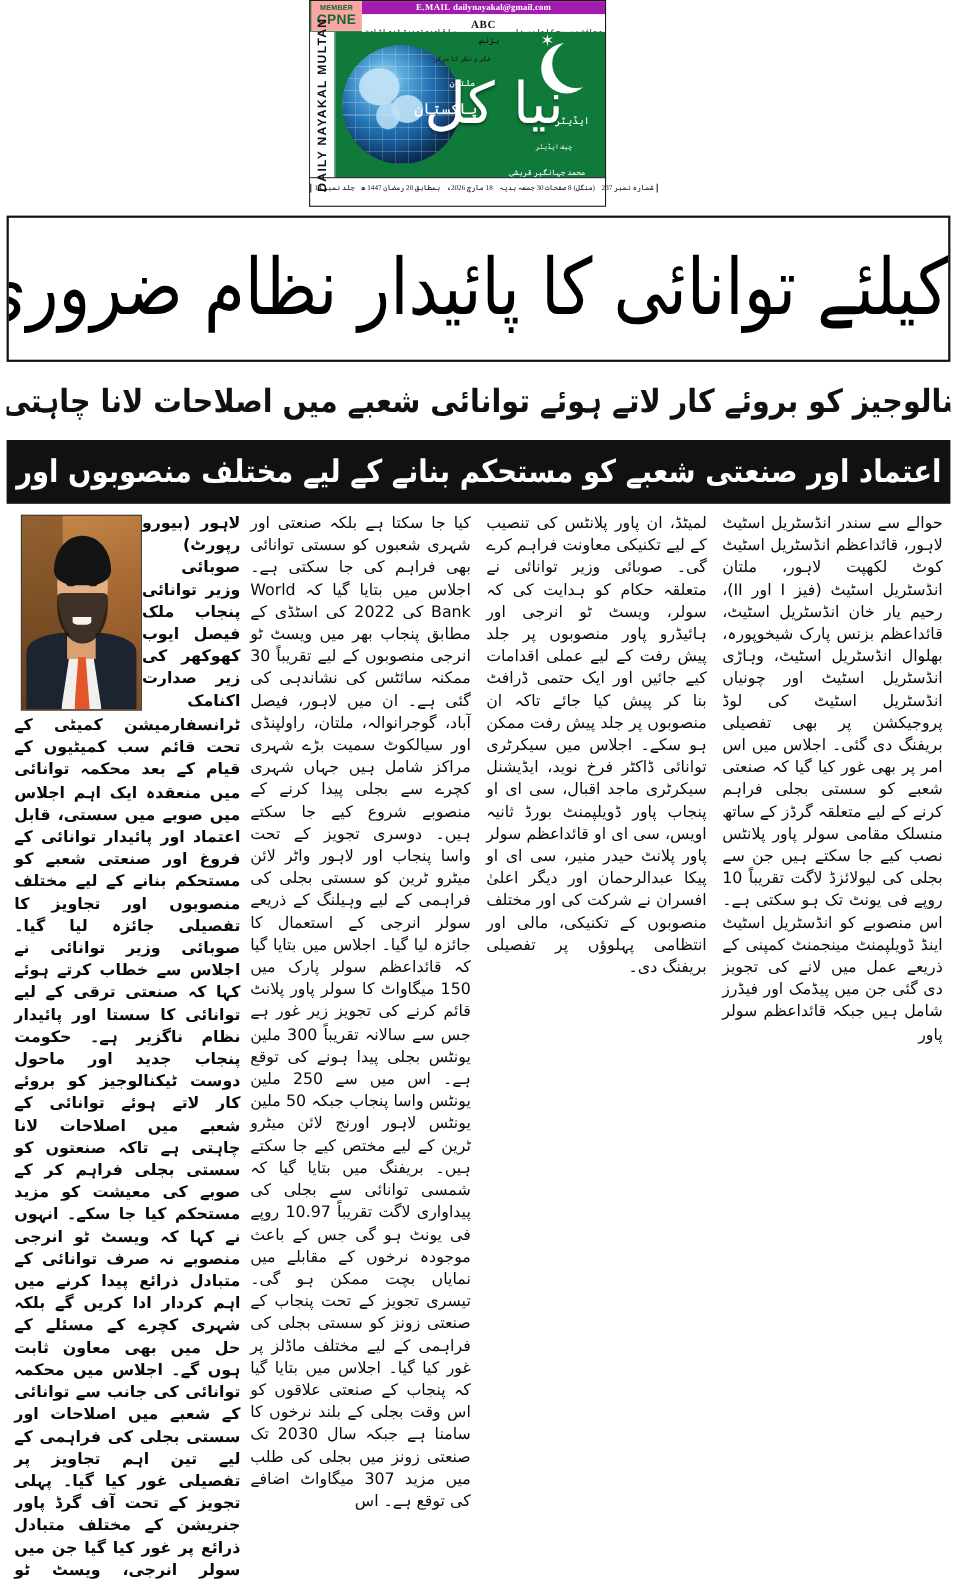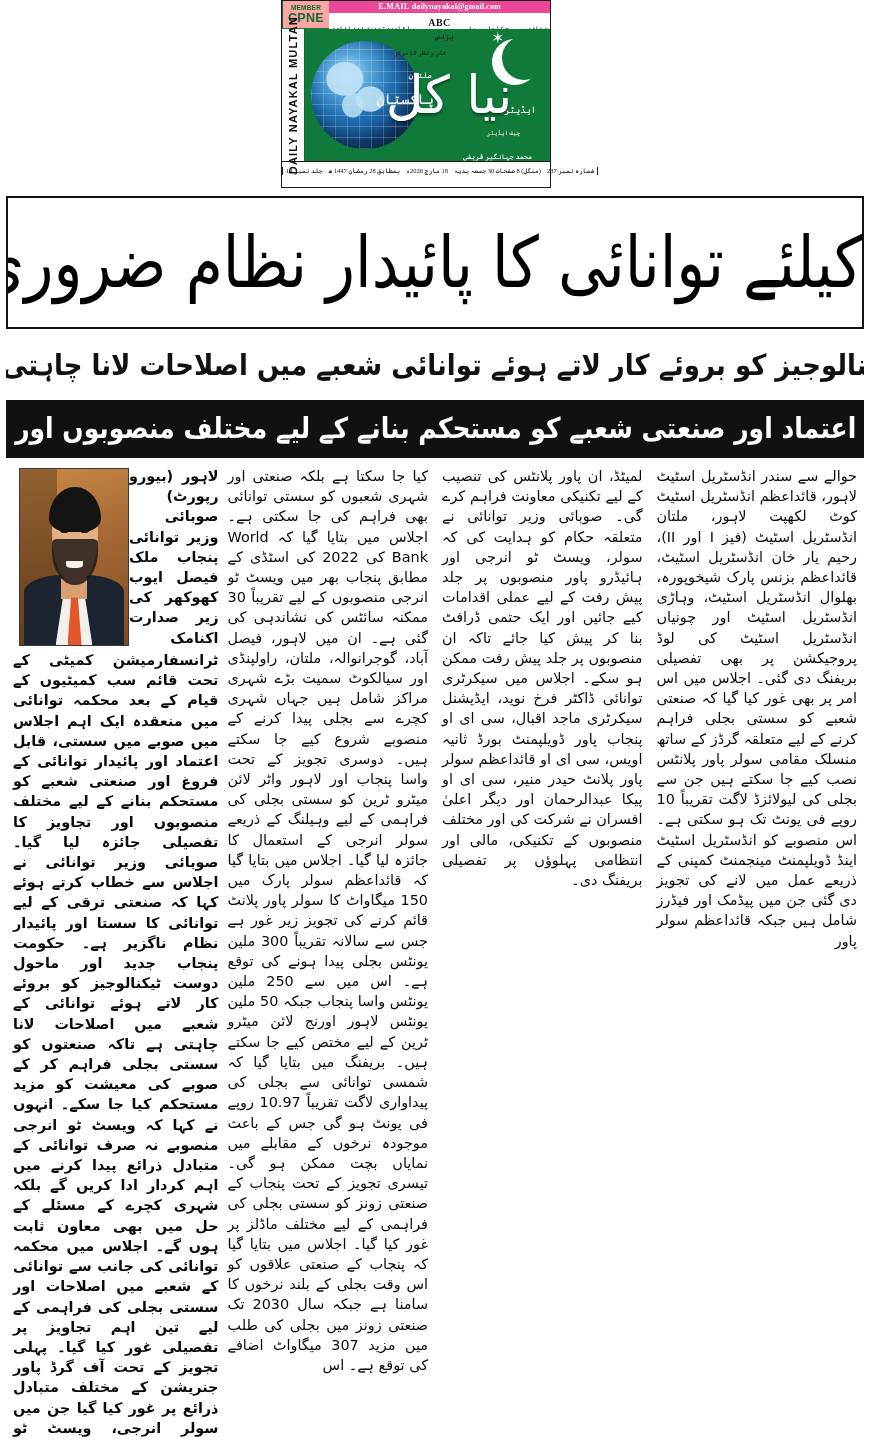--- a/index.html
+++ b/index.html
@@ -23,21 +23,21 @@
   .mh-cpne{
     width:46px;background:#fca5a5;border-left:1px solid #0f6b34;
     display:flex;flex-direction:column;align-items:center;justify-content:center;
     font-family:"Liberation Sans",sans-serif;color:#0d6b33;line-height:1;
     direction:ltr;
   }
   .mh-cpne .m1{font-size:6.5px;font-weight:700;letter-spacing:.2px;}
   .mh-cpne .m2{font-size:12.5px;font-weight:700;letter-spacing:.3px;}
   .mh-top-right{flex:1;display:flex;flex-direction:column;}
   .mh-email{
-    background:#ec4899;color:#fff;font-family:"Liberation Serif",serif;
+    background:#a21caf;color:#fff;font-family:"Liberation Serif",serif;
     font-size:8px;font-weight:700;text-align:center;line-height:12px;height:12px;
     direction:ltr;letter-spacing:.1px;
   }
   .mh-email .lbl{letter-spacing:.4px;}
   .mh-sub{
     flex:1;display:flex;flex-direction:row-reverse;align-items:center;
     justify-content:space-between;padding:0 3px;background:#fff;
   }
   .mh-urdu-small{font-size:6.5px;color:#111;white-space:nowrap;}
   .mh-abc{

